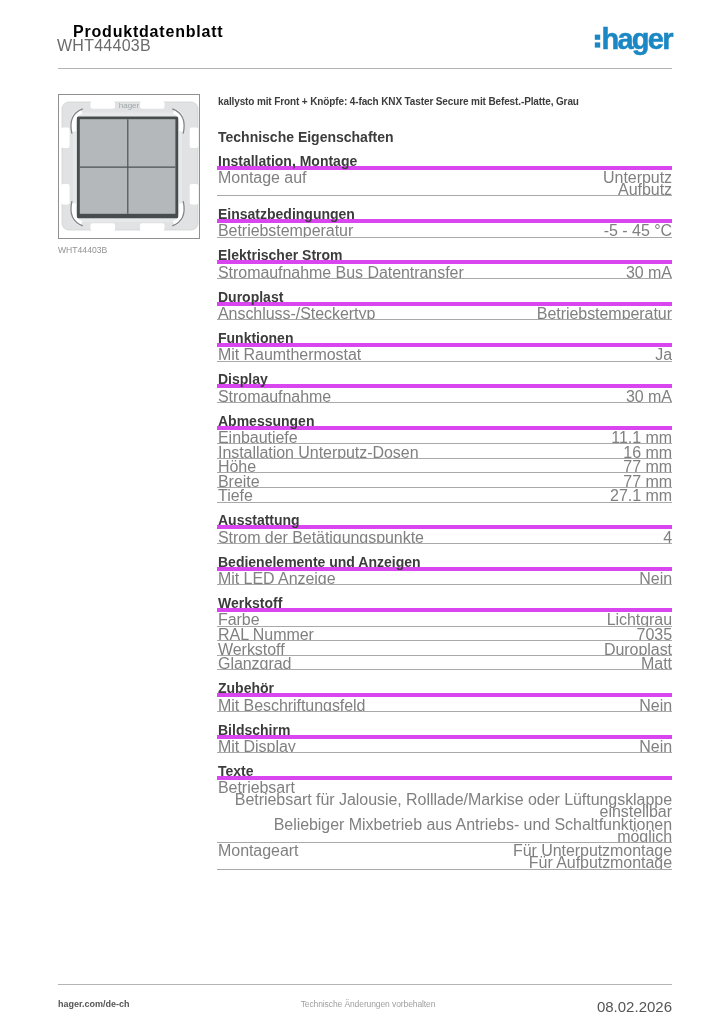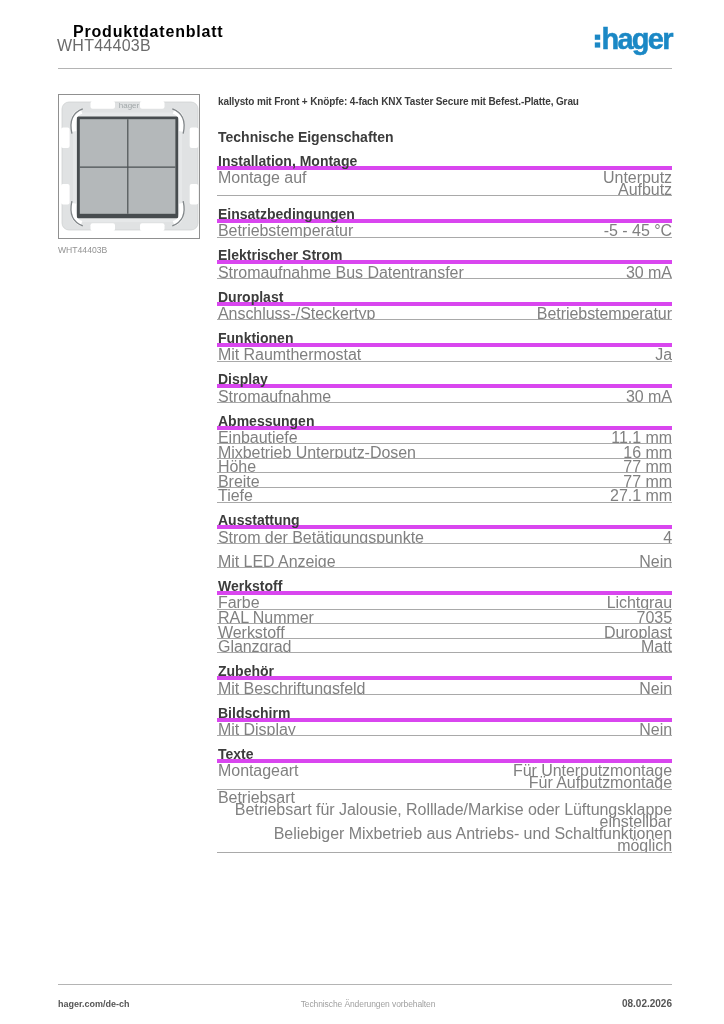--- a/index.html
+++ b/index.html
@@ -22,21 +22,21 @@
   .sec { margin-top:9.75px; }
   .sec:first-child { margin-top:0; }
   .st { font-size:14px; font-weight:bold; color:#3c3c3c; line-height:8.5px; padding:4px 0 0.5px 1px; border-bottom:4px solid #d946ef; }
   .row { font-size:16px; color:#808080; letter-spacing:-0.05px; line-height:12.1px; padding:1px 0 0.5px; border-bottom:1px solid #a9a9a9; overflow:hidden; }
   .row .l { float:left; padding-left:1px; position:relative; top:1.4px; }
   .row .r { float:right; text-align:right; position:relative; top:1.4px; }
   
   .frule { left:58px; top:984px; width:614px; height:1px; background:#b4b4b4; }
   .f1 { left:58px; top:998.5px; font-size:9px; font-weight:bold; color:#555555; }
   .f2 { left:6px; top:998.5px; width:724px; text-align:center; font-size:8.5px; letter-spacing:-0.1px; color:#a0a0a0; }
-  .f3 { right:52px; top:998px; font-size:10px; font-weight:bold; color:#555555; }
+  .f3 { right:52px; top:998px; font-size:15px; font-weight:normal; color:#555555; }
 </style>
 </head>
 <body>
 
 <div class="abs h1">Produktdatenblatt</div>
 
 <div class="abs h2">WHT44403B</div>
 
 <div class="abs hrule"></div>
 
@@ -143,21 +143,21 @@
         </div>
 </div>
 
 <div class="sec">
 <div class="st">Abmessungen</div>
 <div class="row">
           <span class="l">Einbautiefe</span>
           <span class="r">11.1 mm</span>
         </div>
 <div class="row">
-          <span class="l">Mixbetrieb Unterputz-Dosen</span>
+          <span class="l">Installation Unterputz-Dosen</span>
           <span class="r">16 mm</span>
         </div>
 <div class="row">
           <span class="l">Höhe</span>
           <span class="r">77 mm</span>
         </div>
 <div class="row">
           <span class="l">Breite</span>
           <span class="r">77 mm</span>
         </div>
@@ -169,20 +169,21 @@
 
 <div class="sec">
 <div class="st">Ausstattung</div>
 <div class="row">
           <span class="l">Strom der Betätigungspunkte</span>
           <span class="r">4</span>
         </div>
 </div>
 
 <div class="sec">
+<div class="st">Bedienelemente und Anzeigen</div>
 <div class="row">
           <span class="l">Mit LED Anzeige</span>
           <span class="r">Nein</span>
         </div>
 </div>
 
 <div class="sec">
 <div class="st">Werkstoff</div>
 <div class="row">
           <span class="l">Farbe</span>
@@ -214,27 +215,27 @@
 <div class="st">Bildschirm</div>
 <div class="row">
           <span class="l">Mit Display</span>
           <span class="r">Nein</span>
         </div>
 </div>
 
 <div class="sec">
 <div class="st">Texte</div>
 <div class="row">
+          <span class="l">Betriebsart</span>
+          <span class="r">Betriebsart für Jalousie, Rolllade/Markise oder Lüftungsklappe<br>einstellbar<br>Beliebiger Mixbetrieb aus Antriebs- und Schaltfunktionen möglich</span>
+        </div>
+<div class="row">
           <span class="l">Montageart</span>
           <span class="r">Für Unterputzmontage<br>Für Aufputzmontage</span>
         </div>
-<div class="row">
-          <span class="l">Betriebsart</span>
-          <span class="r">Betriebsart für Jalousie, Rolllade/Markise oder Lüftungsklappe<br>einstellbar<br>Beliebiger Mixbetrieb aus Antriebs- und Schaltfunktionen möglich</span>
-        </div>
 </div>
 </div>
 </div>
 
 <div class="abs frule"></div>
 
 <div class="abs f1">hager.com/de-ch</div>
 
 <div class="abs f2">Technische Änderungen vorbehalten</div>
 

